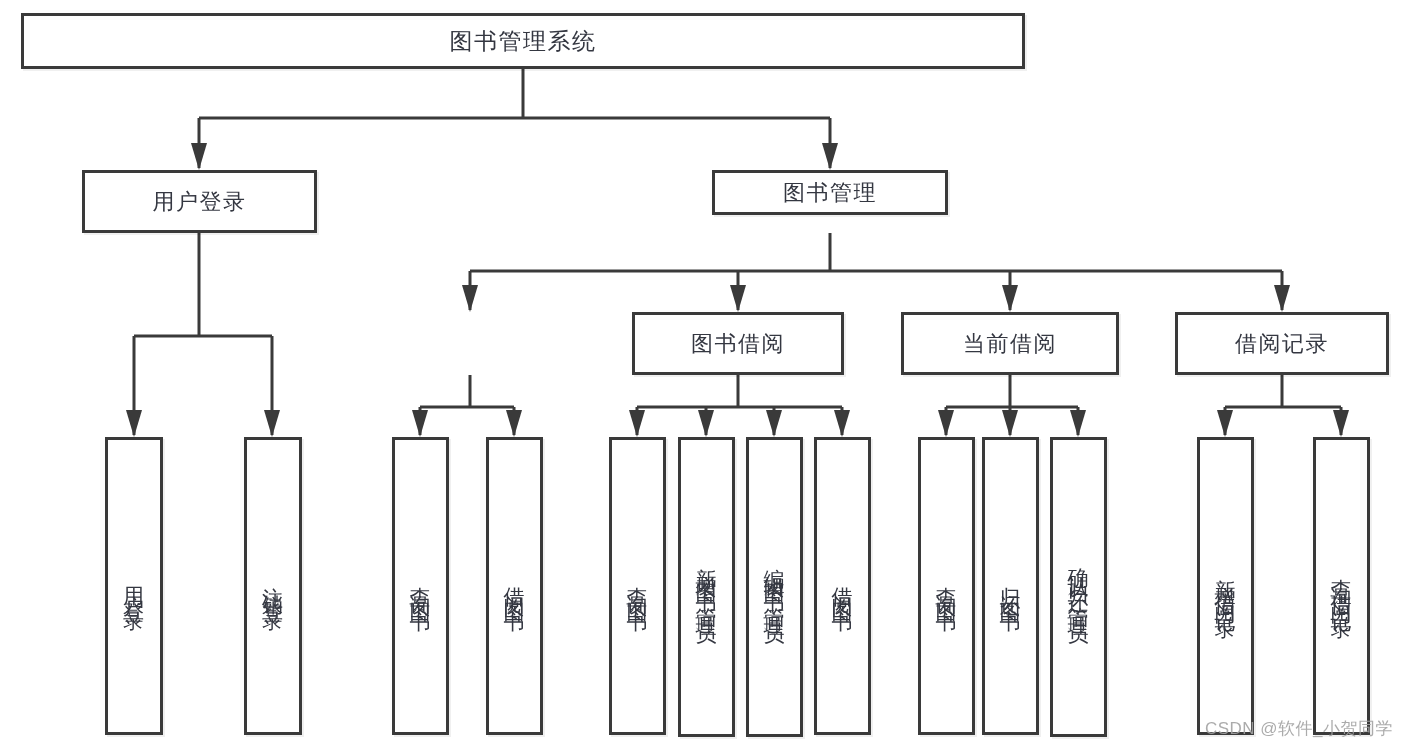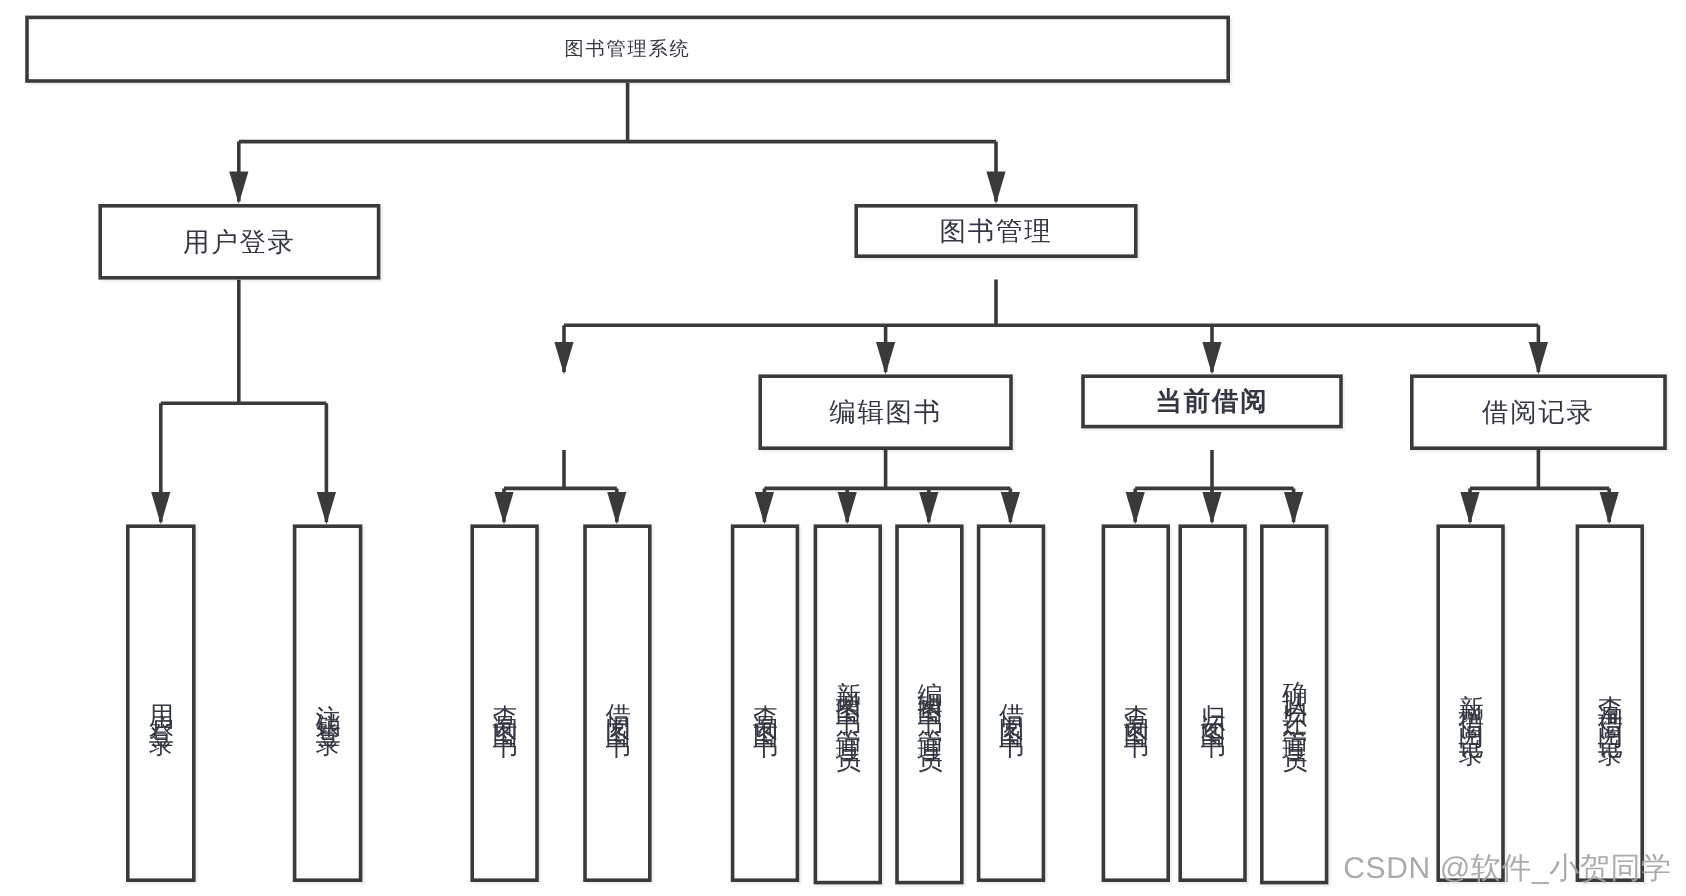--- a/index.html
+++ b/index.html
@@ -15,28 +15,28 @@
     overflow:hidden;
   }
   svg.wires{position:absolute;left:0;top:0;color:var(--line);}
   .node{
     position:absolute;box-sizing:border-box;background:#fff;
     border:3px solid var(--line);
     display:flex;align-items:center;justify-content:center;
     box-shadow:2px 2px 0 rgba(0,0,0,0.06);
   }
   .h-label{font-size:22px;letter-spacing:1.5px;white-space:nowrap;}
-  .root-label{font-size:16px;letter-spacing:1.5px;white-space:nowrap;}
+  .root-label{font-size:23px;letter-spacing:1.5px;white-space:nowrap;}
   .v-label{
     writing-mode:vertical-rl;text-orientation:mixed;
     font-size:21px;letter-spacing:8px;line-height:1;white-space:nowrap;
   }
   .watermark{
     position:absolute;right:12px;bottom:7px;
-    font-size:25px;letter-spacing:0.5px;color:var(--wm);opacity:.9;
+    font-size:17px;letter-spacing:0.5px;color:var(--wm);opacity:.9;
     font-family:"Liberation Sans","DejaVu Sans",sans-serif;white-space:nowrap;
   }
 </style>
 </head>
 <body>
 
 <div class="canvas">
 
   <svg class="wires" width="1405" height="747" viewBox="0 0 1405 747" aria-hidden="true">
     <g stroke="currentColor" stroke-width="3" fill="none">
@@ -76,23 +76,23 @@
   </div>
 
   <div class="node" style="left:82px;top:170px;width:235px;height:63px;">
     <span class="h-label">用户登录</span>
   </div>
   <div class="node" style="left:712px;top:170px;width:236px;height:45px;">
     <span class="h-label">图书管理</span>
   </div>
 
   <div class="node" style="left:632px;top:312px;width:212px;height:63px;">
-    <span class="h-label">编辑图书</span>
+    <span class="h-label">图书借阅</span>
   </div>
-  <div class="node" style="left:901px;top:312px;width:218px;height:45px;font-weight:bold;">
+  <div class="node" style="left:901px;top:312px;width:218px;height:63px;">
     <span class="h-label">当前借阅</span>
   </div>
   <div class="node" style="left:1175px;top:312px;width:214px;height:63px;">
     <span class="h-label">借阅记录</span>
   </div>
 
   <div class="node" style="left:105px;top:437px;width:58px;height:298px;">
     <span class="v-label">用户登录</span>
   </div>
   <div class="node" style="left:244px;top:437px;width:58px;height:298px;">

